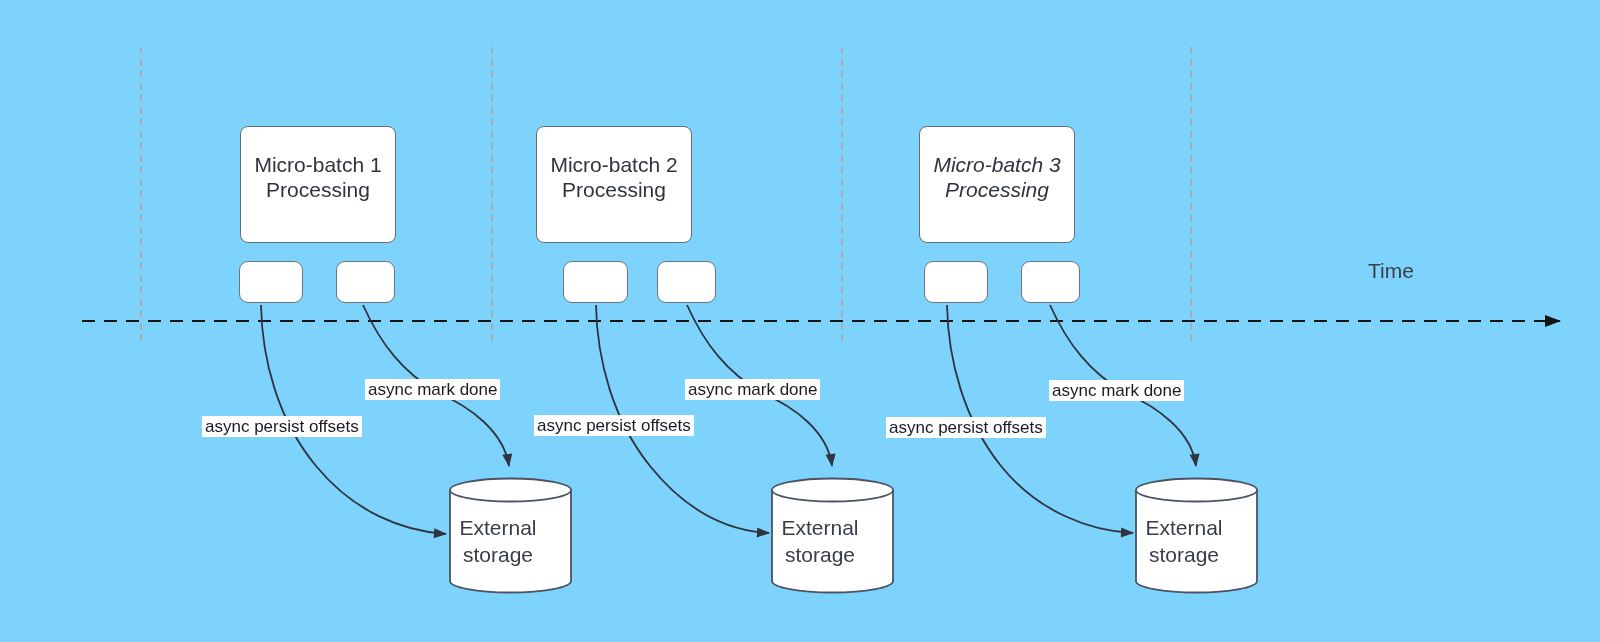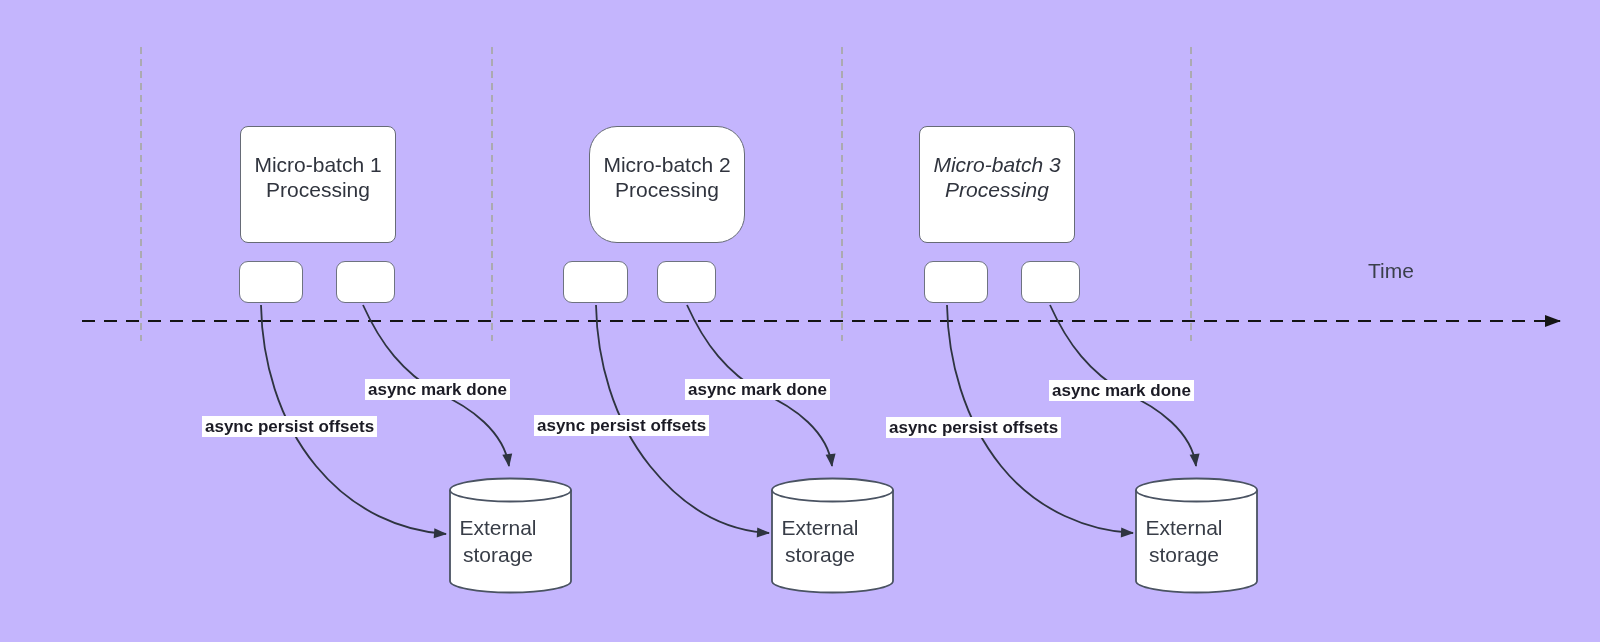--- a/index.html
+++ b/index.html
@@ -1,19 +1,19 @@
 <!DOCTYPE html>
 <html><head>
 <meta charset="utf-8">
 <style>
   html,body{margin:0;padding:0;background:#ffffff;}
   #stage{
     position:relative;
     width:1600px;height:642px;
-    background:#c4b5fd;
+    background:#7dd3fc;
     font-family:"Liberation Sans", sans-serif;
     overflow:hidden;
   }
   #wires{position:absolute;left:0;top:0;width:1600px;height:642px;}
   .proc-box{
     position:absolute;
     width:156px;height:117px;
     border:1.5px solid #666b76;
     border-radius:8px;
     background:#ffffff;
@@ -26,21 +26,21 @@
   .mini-box{
     position:absolute;
     top:261px;height:42px;
     border:1.5px solid #6e7380;
     border-radius:9px;
     background:#ffffff;
     box-sizing:border-box;
   }
   .arrow-label{
     position:absolute;
-    font-size:17px;font-weight:bold;line-height:17px;
+    font-size:17px;font-weight:normal;line-height:17px;
     color:#1b1b25;
     background:#ffffff;
     padding:2px 3px;
     white-space:nowrap;
   }
   .storage-label{
     position:absolute;
     width:96px;top:514px;
     font-size:21px;line-height:27px;color:#383d47;
     text-align:center;
@@ -102,21 +102,21 @@
   </div>
   <div class="mini-box" style="left:239px;width:64px;"></div>
   <div class="mini-box" style="left:336px;width:59px;"></div>
   <div class="arrow-label" style="left:202px;top:416px;">async persist offsets</div>
   <div class="arrow-label" style="left:365px;top:379px;">async mark done</div>
   <div class="storage-label" style="left:450px;">
     <div>External</div>
     <div>storage</div>
   </div>
 
-  <div class="proc-box" style="left:589px;top:126px;border-radius:28px;">
+  <div class="proc-box" style="left:536px;top:126px;">
     <span>Micro-batch 2</span>
     <span>Processing</span>
   </div>
   <div class="mini-box" style="left:563px;width:65px;"></div>
   <div class="mini-box" style="left:657px;width:59px;"></div>
   <div class="arrow-label" style="left:534px;top:415px;">async persist offsets</div>
   <div class="arrow-label" style="left:685px;top:379px;">async mark done</div>
   <div class="storage-label" style="left:772px;">
     <div>External</div>
     <div>storage</div>

